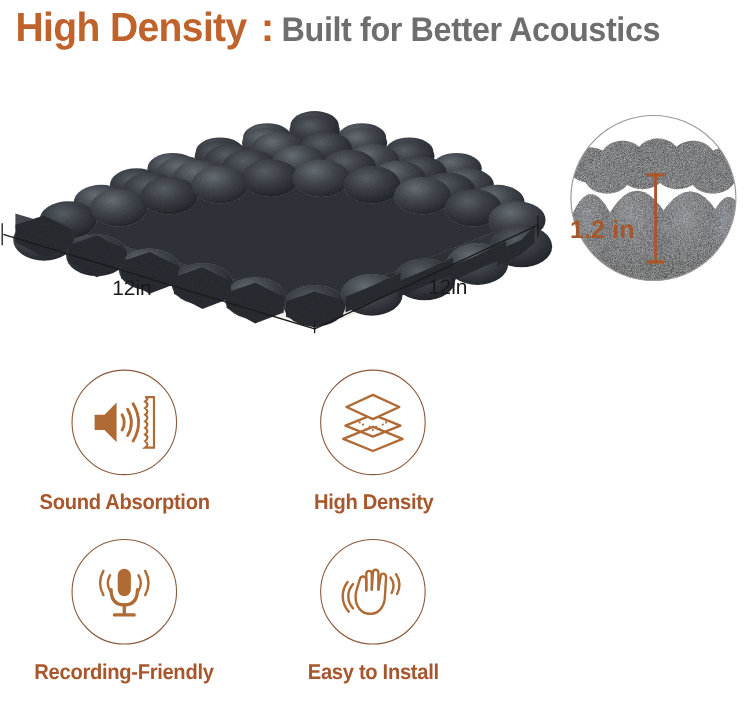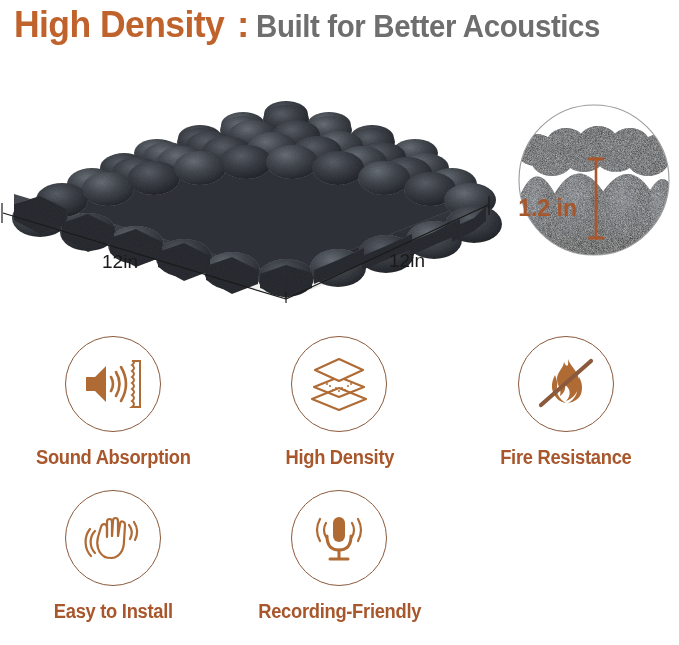--- a/index.html
+++ b/index.html
@@ -360,44 +360,46 @@
               <circle cx="31" cy="36" r="1"></circle>
             <circle cx="37" cy="35" r="1"></circle>
             <circle cx="19" cy="29" r="1"></circle>
               <circle cx="43" cy="29" r="1"></circle>
           </g>
         </svg>
       </div>
       <div class="feature-label">High Density</div>
     </div>
 
+  </div>
+
+  <div class="feature-row">
+
+
     <div class="feature">
       <div class="feature-circle">
         <svg width="62" height="58" viewBox="0 0 62 58">
 
-          <g fill="#B06B35">
-            <path d="M33,4 C36,13 44,16 44,27 C44,37 38,44 31,46
-                     C37,40 35,33 30,30 C31,35 28,39 25,41
-                     C27,34 22,31 22,24 C22,17 28,14 29,7
-                     C31,12 34,13 33,4 Z"></path>
-            <path d="M20,20 C17,26 16,31 18,37 C20,43 25,47 31,48
-                     C24,44 21,38 22,32 C23,27 21,23 20,20 Z"></path>
-            <path d="M44,22 C47,27 48,33 46,39 C44,44 39,47 33,48
-                     C40,44 43,38 42,32 C41,28 43,25 44,22 Z"></path>
-          </g>
-
-          <line x1="6" y1="50" x2="56" y2="6" stroke="#8B5A3C" stroke-width="4.2" stroke-linecap="round"></line>
+          <rect x="25" y="8" width="12" height="25" rx="6" fill="#B06B35"></rect>
+
+          <path d="M19,27 C19,37 24,41 31,41 C38,41 43,37 43,27" fill="none" stroke="#B06B35" stroke-width="3" stroke-linecap="round"></path>
+
+          <line x1="31" y1="41" x2="31" y2="49" stroke="#B06B35" stroke-width="3" stroke-linecap="round"></line>
+          <line x1="22" y1="50" x2="40" y2="50" stroke="#B06B35" stroke-width="3" stroke-linecap="round"></line>
+
+          <g fill="none" stroke="#B06B35" stroke-width="2.2" stroke-linecap="round">
+            <path d="M18,14 Q14,21 18,28"></path>
+            <path d="M12,10 Q6,21 12,32"></path>
+            <path d="M44,14 Q48,21 44,28"></path>
+            <path d="M50,10 Q56,21 50,32"></path>
+          </g>
         </svg>
       </div>
-      <div class="feature-label">Fire Resistance</div>
+      <div class="feature-label">Recording-Friendly</div>
     </div>
-  </div>
-
-  <div class="feature-row">
-
 
     <div class="feature">
       <div class="feature-circle">
         <svg width="62" height="58" viewBox="0 0 62 58">
           <g fill="none" stroke="#B06B35" stroke-width="2.2" stroke-linecap="round" stroke-linejoin="round">
 
             <path d="M23,48 C16,44 14,36 16,28 L19,18
                      C20,14 25,14 25,19 L25,28"></path>
             <path d="M25,27 L25,13 C25,9 30,9 30,13 L30,27"></path>
             <path d="M30,27 L31,12 C31,8 36,8 36,12 L36,27"></path>
@@ -406,36 +408,14 @@
 
             <path d="M13,22 A16,16 0 0 0 13,44"></path>
             <path d="M8,20 A21,21 0 0 0 9,47"></path>
             <path d="M47,16 A13,13 0 0 1 48,30"></path>
             <path d="M52,13 A18,18 0 0 1 53,31"></path>
           </g>
         </svg>
       </div>
       <div class="feature-label">Easy to Install</div>
     </div>
-
-    <div class="feature">
-      <div class="feature-circle">
-        <svg width="62" height="58" viewBox="0 0 62 58">
-
-          <rect x="25" y="8" width="12" height="25" rx="6" fill="#B06B35"></rect>
-
-          <path d="M19,27 C19,37 24,41 31,41 C38,41 43,37 43,27" fill="none" stroke="#B06B35" stroke-width="3" stroke-linecap="round"></path>
-
-          <line x1="31" y1="41" x2="31" y2="49" stroke="#B06B35" stroke-width="3" stroke-linecap="round"></line>
-          <line x1="22" y1="50" x2="40" y2="50" stroke="#B06B35" stroke-width="3" stroke-linecap="round"></line>
-
-          <g fill="none" stroke="#B06B35" stroke-width="2.2" stroke-linecap="round">
-            <path d="M18,14 Q14,21 18,28"></path>
-            <path d="M12,10 Q6,21 12,32"></path>
-            <path d="M44,14 Q48,21 44,28"></path>
-            <path d="M50,10 Q56,21 50,32"></path>
-          </g>
-        </svg>
-      </div>
-      <div class="feature-label">Recording-Friendly</div>
-    </div>
   </div>
 </div>
 
 </body></html>

